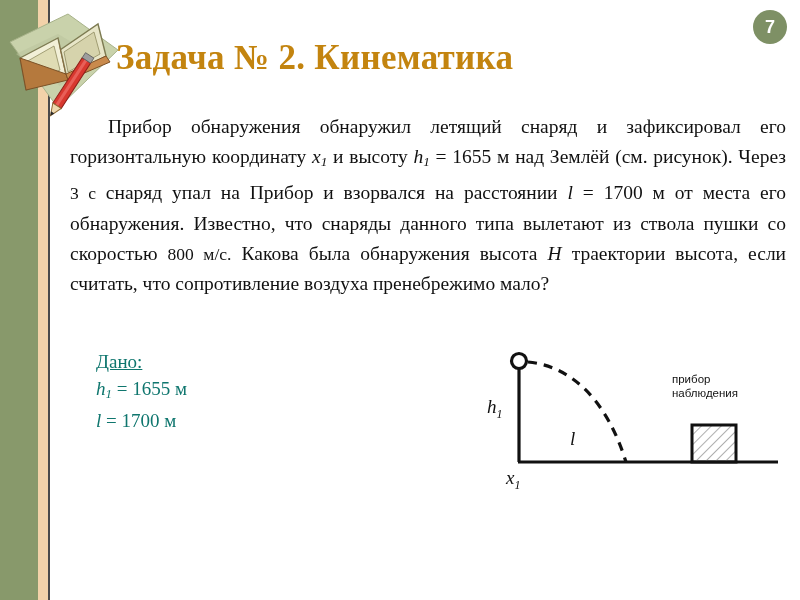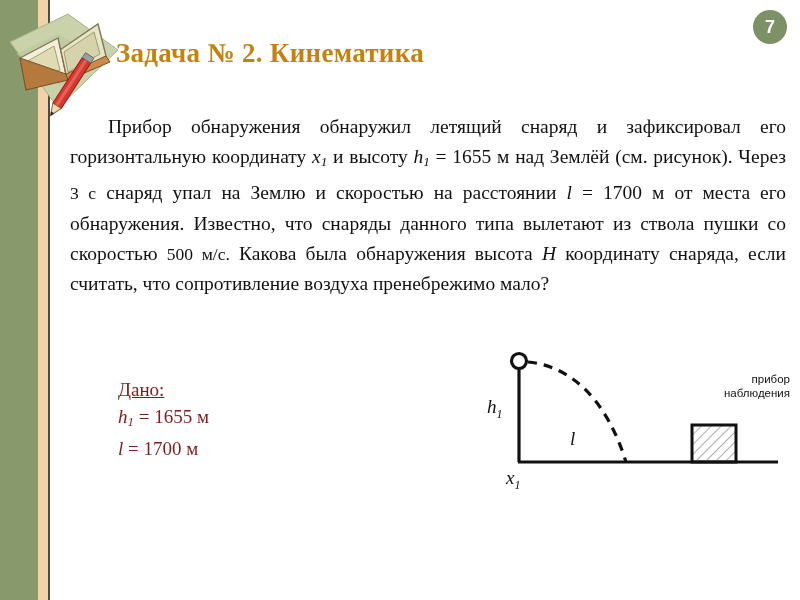--- a/index.html
+++ b/index.html
@@ -58,21 +58,21 @@
     display: flex;
     align-items: center;
     justify-content: center;
     line-height: 1;
   }
 
   
   .title {
     position: absolute;
     left: 116px; top: 38px;
-    font-size: 27px;
+    font-size: 35px;
     font-weight: bold;
     color: #c3840f;
     letter-spacing: 0.3px;
     white-space: nowrap;
   }
 
   
   .problem {
     position: absolute;
     left: 70px; top: 112px;
@@ -94,45 +94,44 @@
     font-size: 0.68em;
     vertical-align: -0.26em;
     font-style: italic;
   }
   .nw { white-space: nowrap; }
   .sm { font-size: 0.90em; }
 
   
   .given {
     position: absolute;
-    left: 118px; top: 348px;
+    left: 96px; top: 348px;
     font-size: 19px;
     line-height: 27px;
-    color: #7f1d1d;
-    margin-top: 28px;
+    color: #0f766e;
   }
   .given .hdr {
     text-decoration: underline;
     font-style: normal;
   }
   .given .row { white-space: nowrap; }
   .given .mv { font-style: italic; }
 
   
   .diagram {
     position: absolute;
     left: 460px; top: 340px;
     width: 330px; height: 150px;
   }
   .diagram text { font-family: "Liberation Serif", "DejaVu Serif", serif; }
   .dev-label {
     position: absolute;
     left: 672px; top: 372px;
     width: 118px;
-    text-align: right;
+    text-align: left;
     font-family: "Liberation Sans", "DejaVu Sans", sans-serif;
     font-size: 11.5px;
     line-height: 14px;
     color: #111111;
   }
 </style>
 </head>
 <body>
 
 <div id="slide">
@@ -177,29 +176,29 @@
 
   <div class="problem">
     <span>Прибор обнаружения обнаружил летящий снаряд и зафиксировал</span>
     <span>его горизонтальную координату</span>
     <span class="nw"><var class="math-i">x</var><sub>1</sub></span>
     <span>и высоту</span>
     <span class="nw"><var class="math-i">h</var><sub>1</sub>&nbsp;<span class="num">= 1655 м</span></span>
     <span>над Землёй</span>
     <span>(см. рисунок). Через</span>
     <span class="nw sm">3 с</span>
-    <span>снаряд упал на Землю и скоростью на</span>
+    <span>снаряд упал на Прибор и взорвался на</span>
     <span>расстоянии</span>
     <span class="nw"><var class="math-i">l</var>&nbsp;<span class="num">= 1700 м</span></span>
     <span>от места его обнаружения. Известно, что</span>
     <span>снаряды данного типа вылетают из ствола пушки со скоростью</span>
-    <span class="nw sm">500 м/с.</span>
+    <span class="nw sm">800 м/с.</span>
     <span>Какова была обнаружения высота</span>
     <var class="math-i">H</var>
-    <span>координату снаряда,</span>
+    <span>траектории высота,</span>
     <span>если считать, что сопротивление воздуха пренебрежимо мало?</span>
   </div>
 
   <div class="given">
     <div class="row hdr">Дано:</div>
 
     <div class="row">
       <span class="mv">h</span><sub>1</sub><span> = 1655 м</span>
     </div>
 

